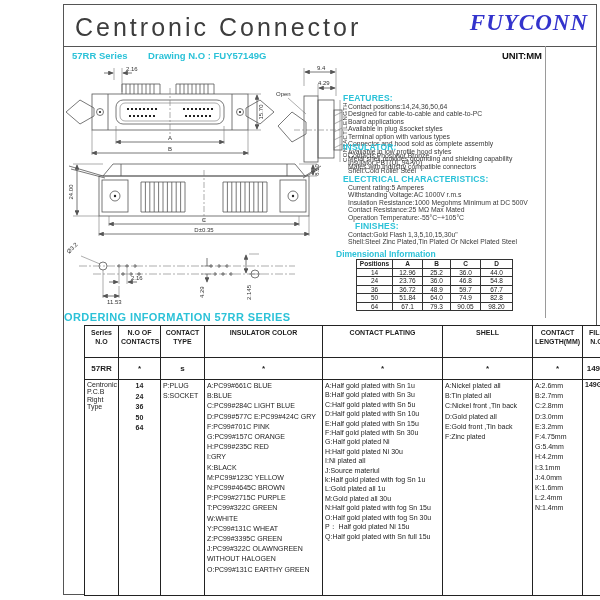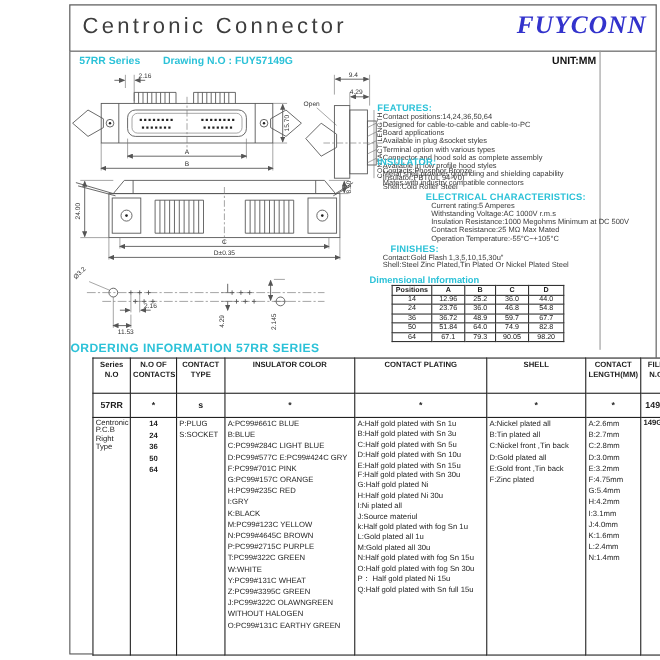--- a/index.html
+++ b/index.html
@@ -1,21 +1,21 @@
 <!DOCTYPE html>
 <html><head>
 <meta charset="utf-8">
 <style>
   html,body{margin:0;padding:0;background:#fff;}
   .sheet{position:relative;width:600px;height:600px;background:#fff;overflow:hidden;
          font-family:"Liberation Sans",sans-serif;color:#222;}
   .abs{position:absolute;}
   .frame{left:63px;top:4px;width:532px;height:589px;border:1px solid #555;}
   .header-box{left:63px;top:4px;width:532px;height:41px;border:1px solid #555;background:#fff;}
-  .title{left:75px;top:13px;font-size:20px;letter-spacing:3px;color:#3d3d3d;font-weight:400;text-align:center;}
+  .title{left:75px;top:13px;font-size:25px;letter-spacing:3px;color:#3d3d3d;font-weight:400;text-align:center;}
   .brand{left:420px;top:10px;width:168px;text-align:right;
          font-family:"Liberation Serif",serif;font-style:italic;font-weight:bold;
          font-size:23px;letter-spacing:1px;}
   .subrow{left:72px;top:50px;font-size:9.5px;font-weight:bold;}
   .series{margin-right:18px;}
   .unit{left:450px;top:50px;width:92px;text-align:right;font-size:9.5px;font-weight:bold;color:#111;}
   .vline{left:545px;top:46px;width:1px;height:272px;background:#9a9a9a;}
 
   
   .sec{left:343px;width:202px;}
@@ -227,21 +227,21 @@
     <div class="sec-item">Mates with industry compatible connectors</div>
   </div>
 
   <div class="abs sec" style="top:142px;">
     <div class="sec-h" style="color:#2cc2d8;">INSULATOR:</div>
     <div class="sec-item">Contacts:Phosphor Bronze</div>
     <div class="sec-item">Insulator:PBT(UL 94-V0)</div>
     <div class="sec-item">Shell:Cold Roller Steel</div>
   </div>
 
-  <div class="abs sec" style="top:174px;margin-left:44px;">
+  <div class="abs sec" style="top:174px;">
     <div class="sec-h" style="color:#2cc2d8;">ELECTRICAL CHARACTERISTICS:</div>
     <div class="sec-item">Current rating:5 Amperes</div>
     <div class="sec-item">Withstanding Voltage:AC 1000V r.m.s</div>
     <div class="sec-item">Insulation Resistance:1000  Megohms Minimum at DC 500V</div>
     <div class="sec-item">Contact Resistance:25 MΩ  Max Mated</div>
     <div class="sec-item">Operation Temperature:-55°C~+105°C</div>
   </div>
 
   <div class="abs sec" style="top:221px;">
     <div class="sec-h" style="color:#2cc2d8;padding-left:12px;">FINISHES:</div>

